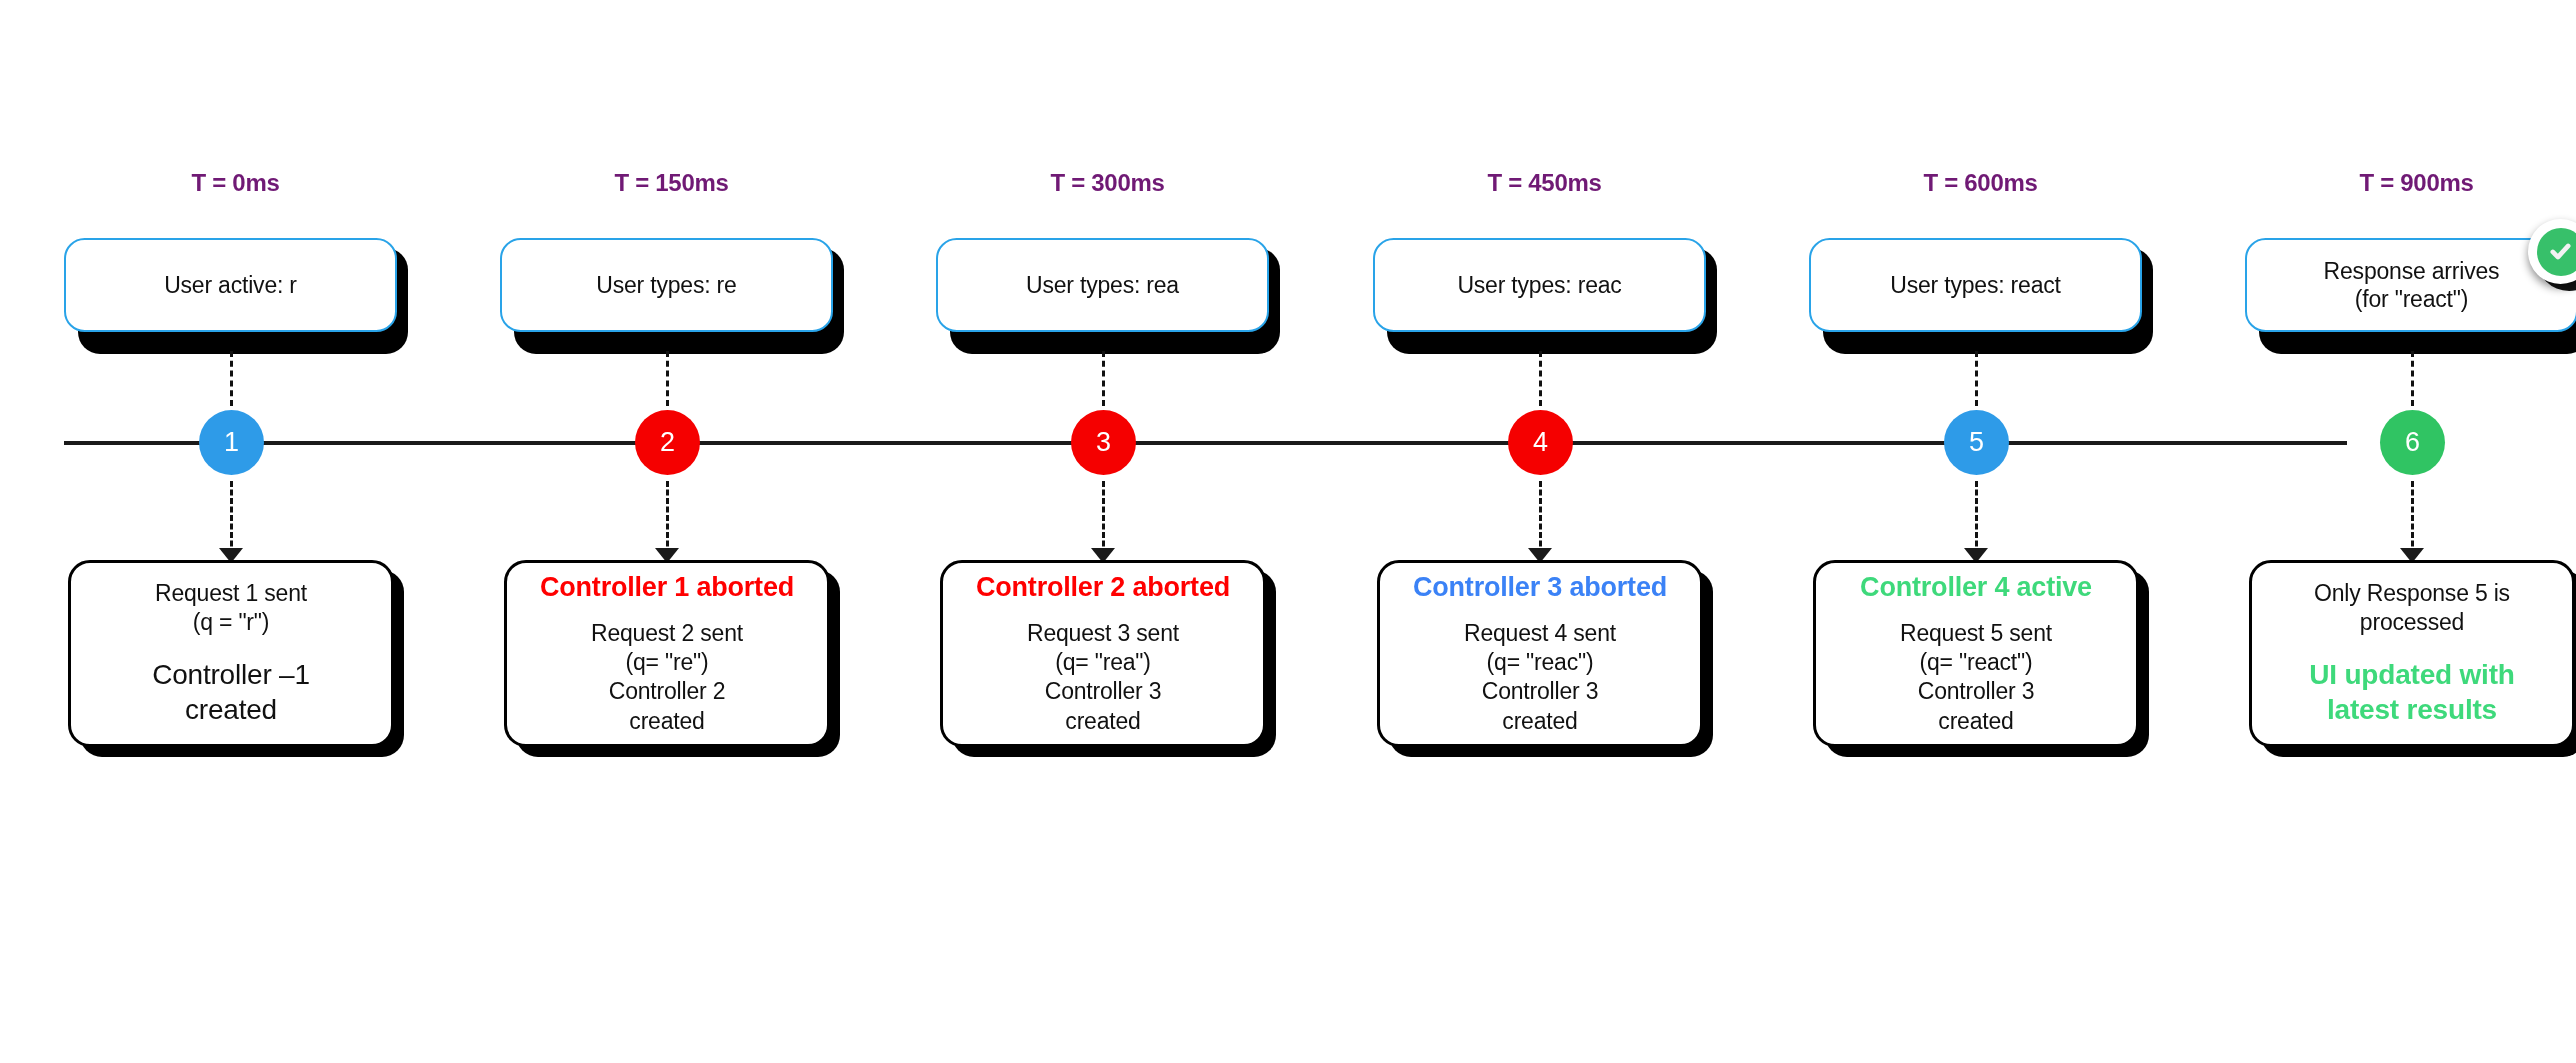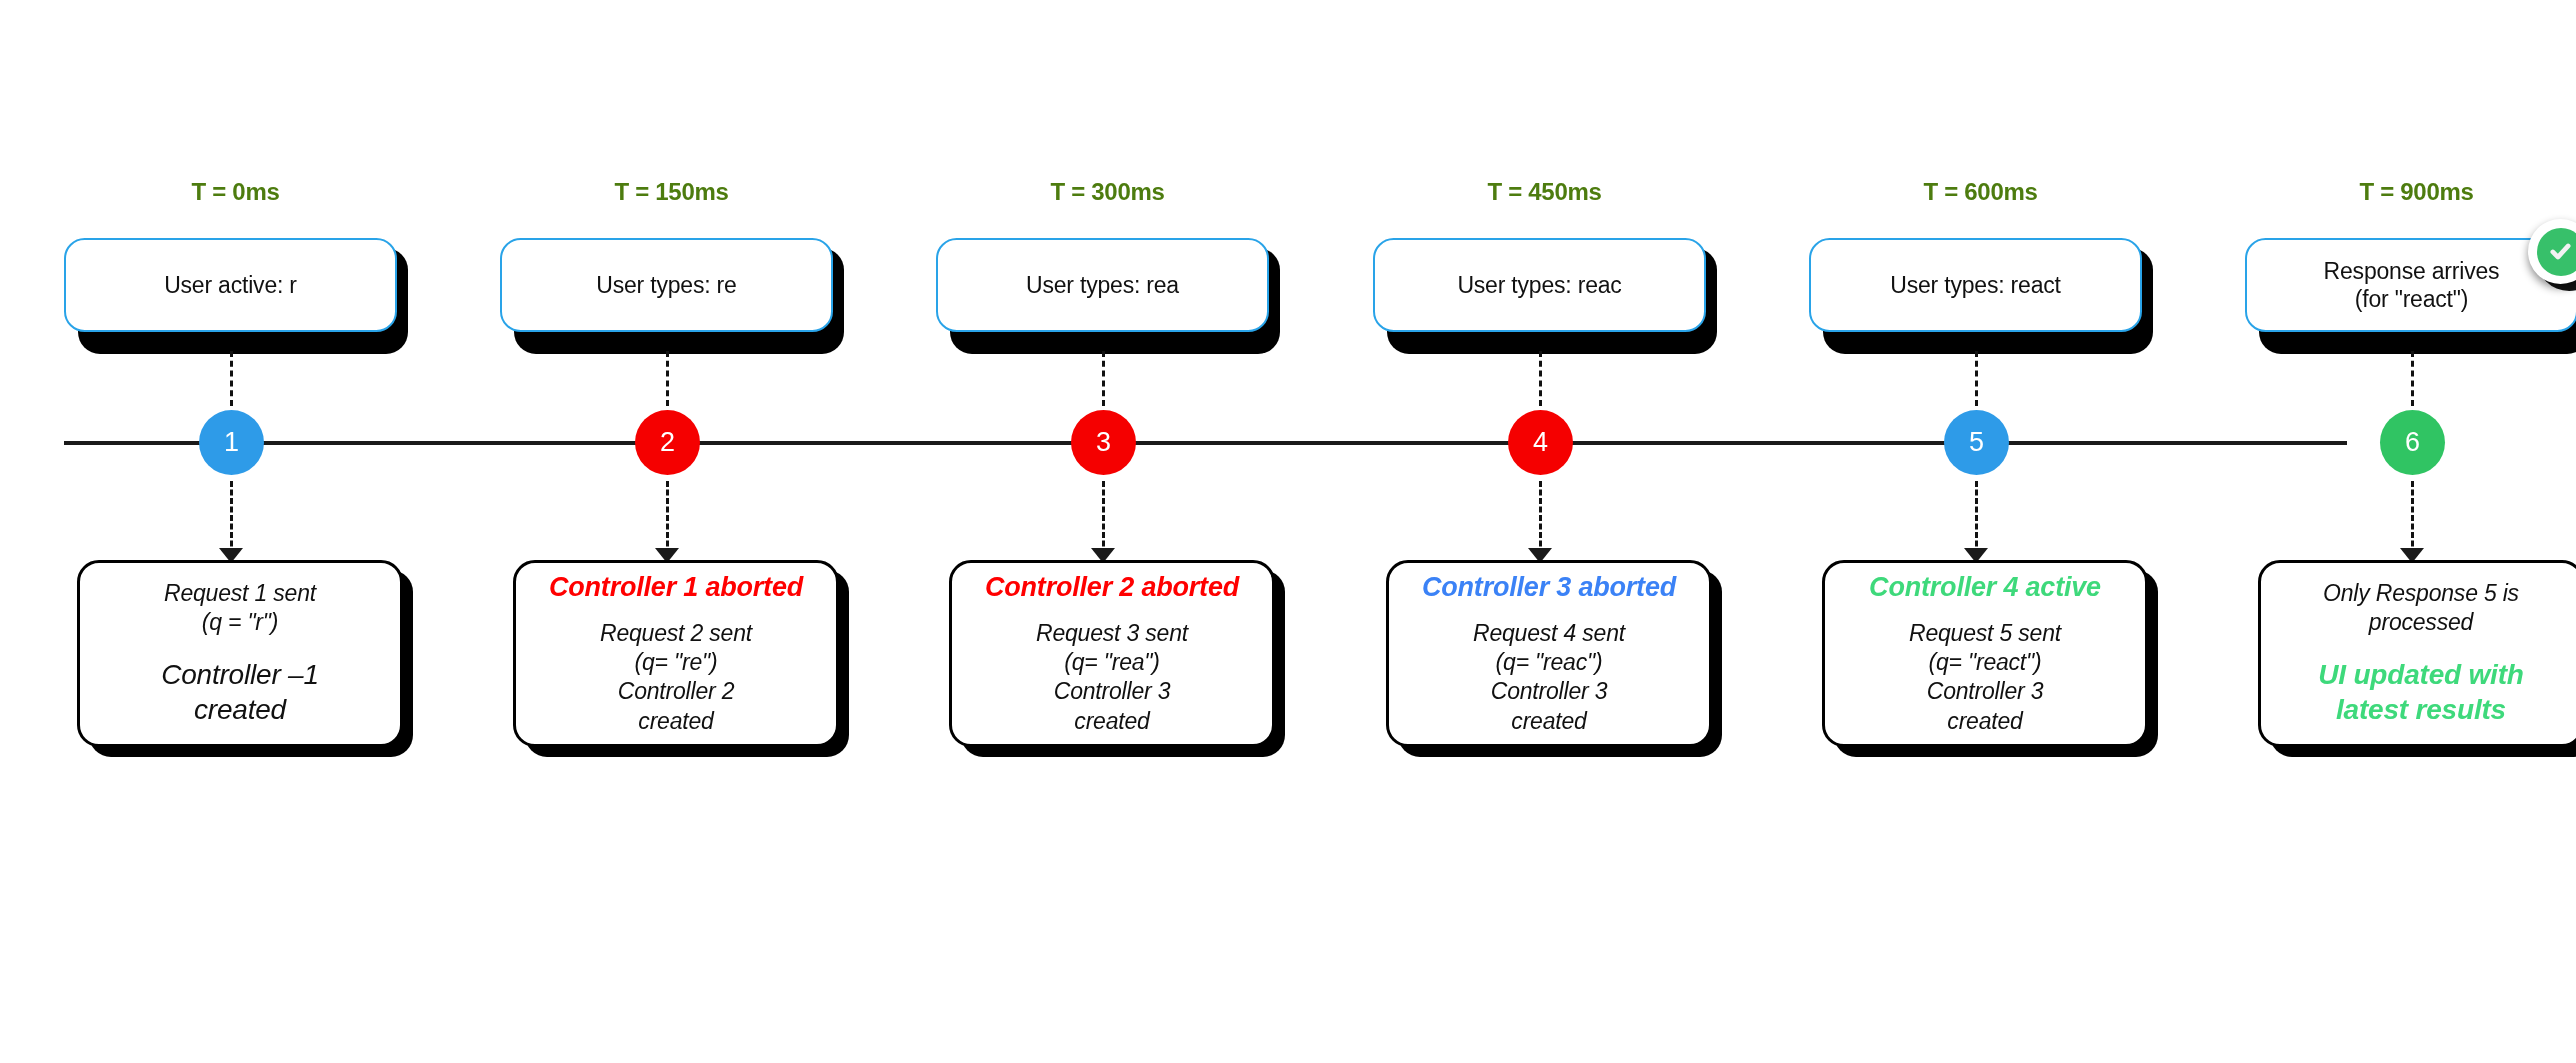--- a/index.html
+++ b/index.html
@@ -27,27 +27,27 @@
   .col {
     position: absolute;
     top: 0;
     width: 343px;
     height: 1064px;
   }
 
   
   .time-label {
     position: absolute;
-    top: 178px;
+    top: 169px;
     left: 0;
     width: 343px;
     text-align: center;
     font-size: 24px;
     font-weight: 700;
-    color: #4d7c0f;
+    color: #701a75;
     letter-spacing: -0.3px;
     white-space: nowrap;
   }
 
   
   .card-wrap {
     position: absolute;
     top: 238px;
     left: 0;
     width: 343px;
@@ -165,24 +165,23 @@
     color: #ffffff;
     font-size: 27px;
     font-weight: 500;
     z-index: 5;
   }
 
   
   .box-wrap {
     position: absolute;
     top: 560px;
-    left: 13px;
+    left: 4px;
     width: 343px;
     height: 197px;
-    font-style: italic;
   }
   .box-shadow {
     position: absolute;
     left: 12px;
     top: 10.3px;
     width: 324px;
     height: 187px;
     background: #000000;
     border-radius: 22px;
   }

